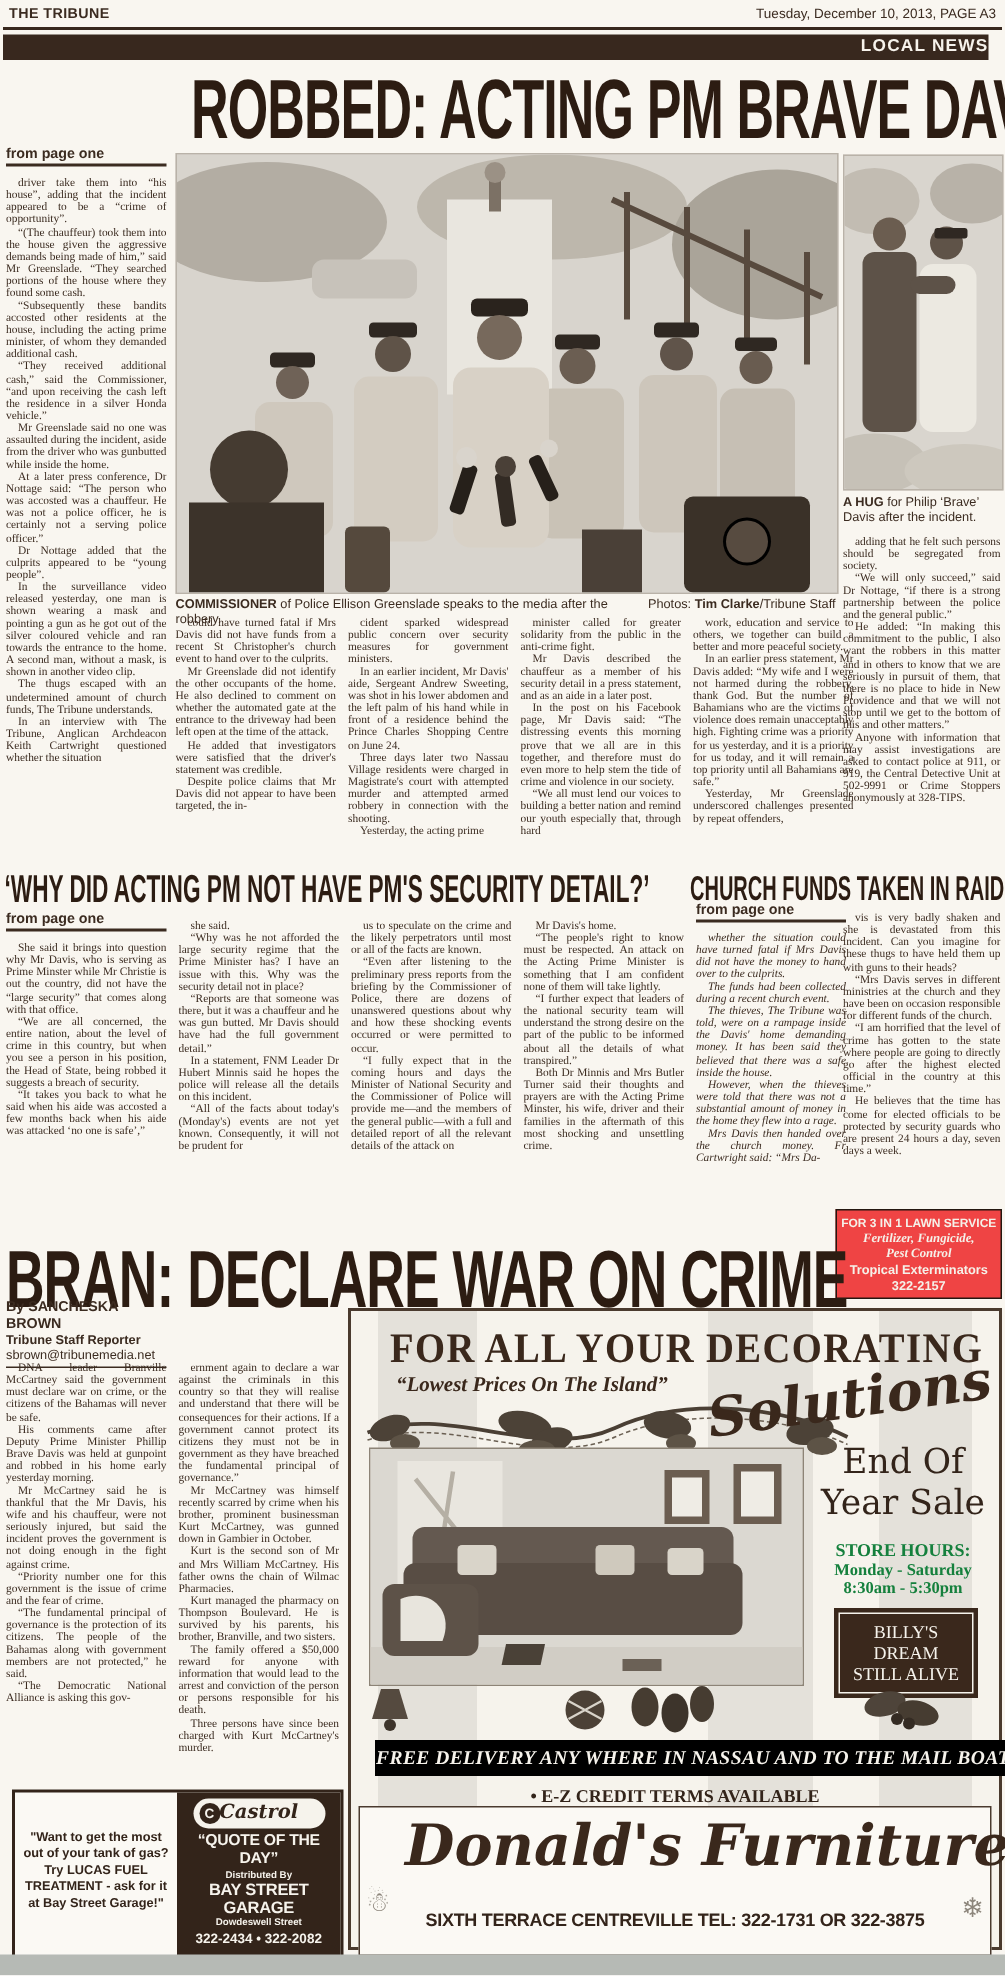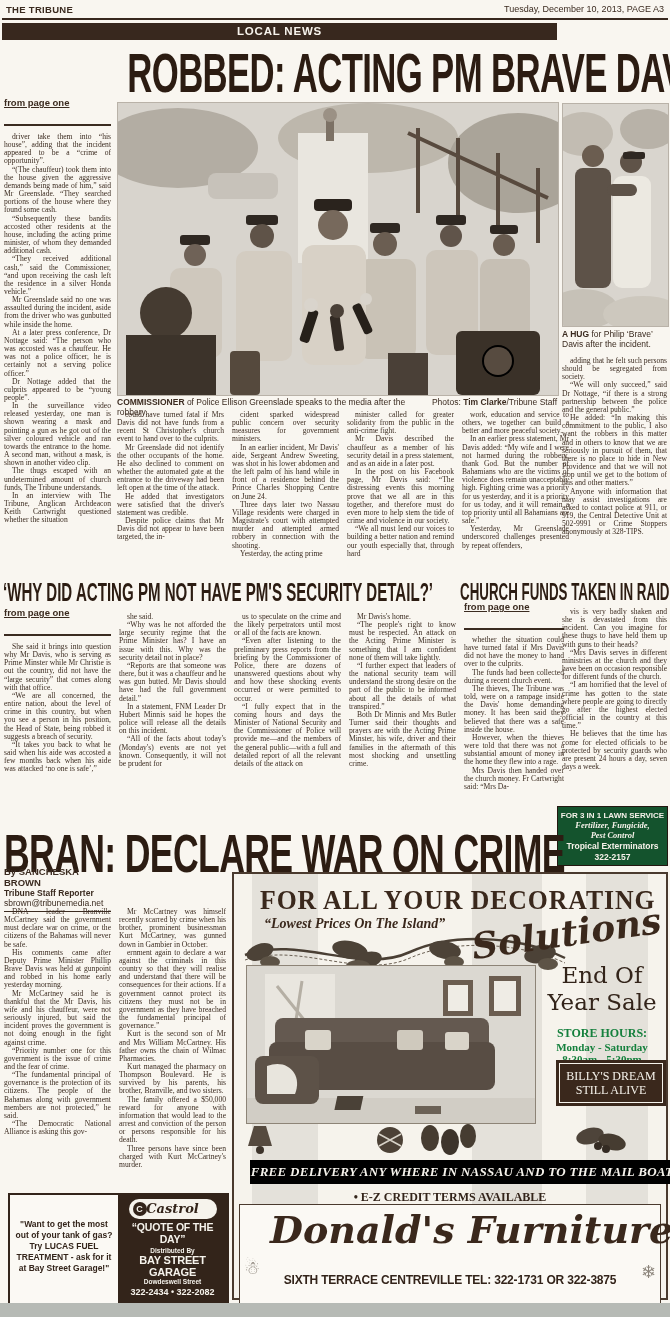--- a/index.html
+++ b/index.html
@@ -2,57 +2,57 @@
 <html><head>
 <meta charset="utf-8">
 <style>
   html,body{margin:0;padding:0;background:#ffffff;}
   .page{position:relative;width:670px;height:1317px;background:#f9f6f0;overflow:hidden;
         font-family:"Liberation Serif",serif;color:#3b2b20;}
   .abs{position:absolute;}
   .masthead{left:6px;top:4px;font:bold 9.5px "Liberation Sans",sans-serif;letter-spacing:.3px;}
   .dateline{right:6px;top:4px;font:9px "Liberation Sans",sans-serif;}
   .toprule{left:2px;top:18px;width:666px;height:2px;background:#38281e;}
-  .banner{left:2px;top:23px;width:555px;height:17px;background:#38281e;color:#f7f3ec;
-          font:bold 11.5px "Liberation Sans",sans-serif;text-align:center;line-height:17px;letter-spacing:.8px;}
+  .banner{left:2px;top:23px;width:657px;height:17px;background:#38281e;color:#f7f3ec;
+          font:bold 11.5px "Liberation Sans",sans-serif;text-align:right;line-height:17px;letter-spacing:.8px;}
   .hl{font-family:"Liberation Sans",sans-serif;font-weight:700;color:#2c1c12;white-space:nowrap;}
   .hl1{left:0;top:40px;width:670px;text-align:center;font-size:56px;letter-spacing:-1px;
        transform:scaleX(.62);transform-origin:50% 50%;}
   .hl2{left:3px;top:577px;font-size:26px;transform:scaleX(.58);transform-origin:0 50%;}
   .hl3{left:460px;top:579px;font-size:23px;transform:scaleX(.58);transform-origin:0 50%;}
   .hl4{left:4px;top:822px;font-size:54px;letter-spacing:-1px;transform:scaleX(.66);transform-origin:0 50%;}
   .fpo{font:bold 9.5px "Liberation Sans",sans-serif;border-bottom:2.5px solid #3b2b20;
-       padding-bottom:16px;width:107px;text-decoration:underline;}
+       padding-bottom:1px;width:107px;}
   .bodycol{width:107px;font-size:7.6px;line-height:8.15px;text-align:justify;overflow:hidden;}
   .bodycol p{margin:0;text-indent:8px;}
   .cap{font-family:"Liberation Sans",sans-serif;font-size:8.5px;line-height:10px;}
   .cap b{font-weight:700;}
   .photo{background:#dcd8d2;border:1px solid #b9b2a8;}
   .byline{font-family:"Liberation Sans",sans-serif;width:107px;border-bottom:1.5px solid #3b2b20;padding-bottom:3px;}
   .byline .b1{font-weight:bold;font-size:9.5px;}
   .byline .b2{font-weight:bold;font-size:8.5px;}
   .byline .b3{font-size:8.5px;}
-  .lawnad{left:557px;top:806px;width:111px;height:60px;background:#14532d;color:#f5f1e9;
+  .lawnad{left:557px;top:806px;width:111px;height:60px;background:#ef4444;color:#f5f1e9;
           text-align:center;border:1px solid #241710;padding-top:4px;box-sizing:border-box;}
   .lawnad .l1{font:bold 8px "Liberation Sans",sans-serif;}
   .lawnad .l2{font:italic bold 8.5px "Liberation Serif",serif;}
   .lawnad .l4{font:bold 8.5px "Liberation Sans",sans-serif;margin-top:1px;}
   .decor{left:232px;top:872px;width:436px;height:428px;background:#f6f3ec;border:2px solid #4a3a2e;box-sizing:border-box;}
   .stripe{position:absolute;top:0;height:100%;background:#e4e1da;}
   .decor-title{position:absolute;left:26px;top:10px;font:bold 28px "Liberation Serif",serif;
                color:#3a281c;letter-spacing:1px;white-space:nowrap;transform:scaleX(.92);transform-origin:0 0;}
   .decor-sub{position:absolute;left:30px;top:42px;font:italic bold 14px "Liberation Serif",serif;color:#3a281c;}
   .solutions{position:absolute;right:4px;top:38px;font:italic bold 36px "DejaVu Serif",serif;
              color:#3a281c;transform:rotate(-8deg);}
   .endof{position:absolute;left:304px;top:88px;width:128px;text-align:center;
          font:23px "DejaVu Serif",serif;color:#33241a;line-height:27px;}
   .hours{position:absolute;left:304px;top:152px;width:128px;text-align:center;color:#15803d;}
   .hours .h1{font:bold 12px "Liberation Serif",serif;}
   .hours .h2{font:bold 11px "Liberation Serif",serif;}
-  .billys{position:absolute;left:322px;top:186px;width:110px;background:#3a281c;padding:3px;box-sizing:border-box;}
+  .billys{position:absolute;left:322px;top:198px;width:96px;background:#3a281c;padding:3px;box-sizing:border-box;}
   .billys .inner{border:1px solid #f6f3ec;color:#f6f3ec;text-align:center;
                  font:12px "Liberation Serif",serif;padding:5px 2px;line-height:14px;}
   .freedel{position:absolute;left:16px;top:286px;width:424px;height:24px;background:#000000;color:#f6f3ec;
            font:italic bold 13px "Liberation Serif",serif;text-align:center;line-height:24px;letter-spacing:.3px;}
   .ezcredit{position:absolute;left:0;top:316px;width:432px;text-align:center;
             font:bold 12px "Liberation Serif",serif;color:#33241a;}
   .donaldbox{position:absolute;left:5px;top:330px;width:422px;height:100px;background:#fbf9f4;
              border:1px solid #4a3a2e;box-sizing:border-box;}
   .donald1{position:absolute;left:30px;top:2px;width:100%;font:italic bold 38px "DejaVu Serif",serif;color:#3a281c;}
   .donald2{position:absolute;right:30px;top:44px;font:italic bold 17px "DejaVu Serif",serif;color:#3a281c;}
@@ -247,21 +247,21 @@
     </div>
   <div class="abs bodycol" style="left:349px;top:613px;height:217px;">
       <p>Mr Davis's home.</p>
       <p>“The people's right to know must be respected. An attack on the Acting Prime Minister is something that I am confident none of them will take lightly.</p>
       <p>“I further expect that leaders of the national security team will understand the strong desire on the part of the public to be informed about all the details of what transpired.”</p>
       <p>Both Dr Minnis and Mrs Butler Turner said their thoughts and prayers are with the Acting Prime Minster, his wife, driver and their families in the aftermath of this most shocking and unsettling crime.</p>
     </div>
 
   <div class="abs" style="left:464px;top:601px;">
     <div class="fpo" style="width:100px;">from page one</div>
-    <div class="bodycol" style="width:100px;height:200px;margin-top:6px;">
+    <div class="bodycol" style="width:100px;height:200px;margin-top:6px;font-style:italic;">
         <p>whether the situation could have turned fatal if Mrs Davis did not have the money to hand over to the culprits.</p>
         <p>The funds had been collected during a recent church event.</p>
         <p>The thieves, The Tribune was told, were on a rampage inside the Davis' home demanding money. It has been said they believed that there was a safe inside the house.</p>
         <p>However, when the thieves were told that there was not a substantial amount of money in the home they flew into a rage.</p>
         <p>Mrs Davis then handed over the church money. Fr Cartwright said: “Mrs Da-</p>
       </div>
   </div>
   <div class="abs bodycol" style="left:562px;top:608px;width:105px;height:214px;">
       <p>vis is very badly shaken and she is devastated from this incident. Can you imagine for these thugs to have held them up with guns to their heads?</p>
       <p>“Mrs Davis serves in different ministries at the church and they have been on occasion responsible for different funds of the church.</p>
@@ -285,22 +285,22 @@
   </div>
   <div class="abs bodycol" style="left:4px;top:908px;height:280px;">
       <p>DNA leader Branville McCartney said the government must declare war on crime, or the citizens of the Bahamas will never be safe.</p>
       <p>His comments came after Deputy Prime Minister Phillip Brave Davis was held at gunpoint and robbed in his home early yesterday morning.</p>
       <p>Mr McCartney said he is thankful that the Mr Davis, his wife and his chauffeur, were not seriously injured, but said the incident proves the government is not doing enough in the fight against crime.</p>
       <p>“Priority number one for this government is the issue of crime and the fear of crime.</p>
       <p>“The fundamental principal of governance is the protection of its citizens. The people of the Bahamas along with government members are not protected,” he said.</p>
       <p>“The Democratic National Alliance is asking this gov-</p>
     </div>
   <div class="abs bodycol" style="left:119px;top:908px;height:280px;">
+      <p>ernment again to declare a war against the criminals in this country so that they will realise and understand that there will be consequences for their actions. If a government cannot protect its citizens they must not be in government as they have breached the fundamental principal of governance.”</p>
       <p>Mr McCartney was himself recently scarred by crime when his brother, prominent businessman Kurt McCartney, was gunned down in Gambier in October.</p>
-      <p>ernment again to declare a war against the criminals in this country so that they will realise and understand that there will be consequences for their actions. If a government cannot protect its citizens they must not be in government as they have breached the fundamental principal of governance.”</p>
       <p>Kurt is the second son of Mr and Mrs William McCartney. His father owns the chain of Wilmac Pharmacies.</p>
       <p>Kurt managed the pharmacy on Thompson Boulevard. He is survived by his parents, his brother, Branville, and two sisters.</p>
       <p>The family offered a $50,000 reward for anyone with information that would lead to the arrest and conviction of the person or persons responsible for his death.</p>
       <p>Three persons have since been charged with Kurt McCartney's murder.</p>
     </div>
 
   <div class="abs decor">
     <div class="stripe" style="left:18px;width:66px;"></div>
     <div class="stripe" style="left:238px;width:70px;"></div>
     <div class="stripe" style="left:352px;width:62px;"></div>

